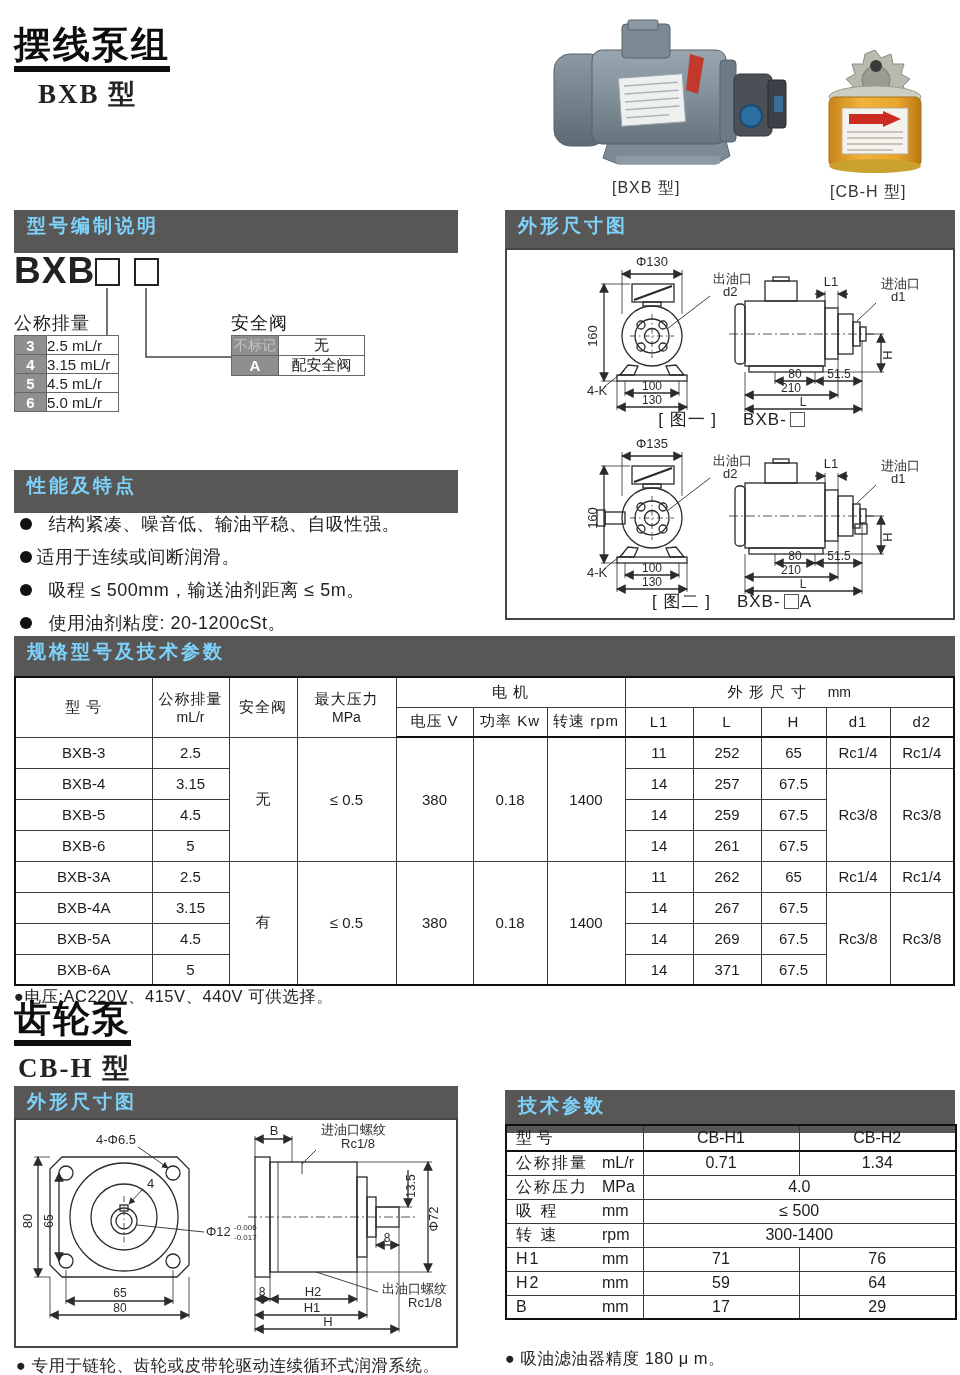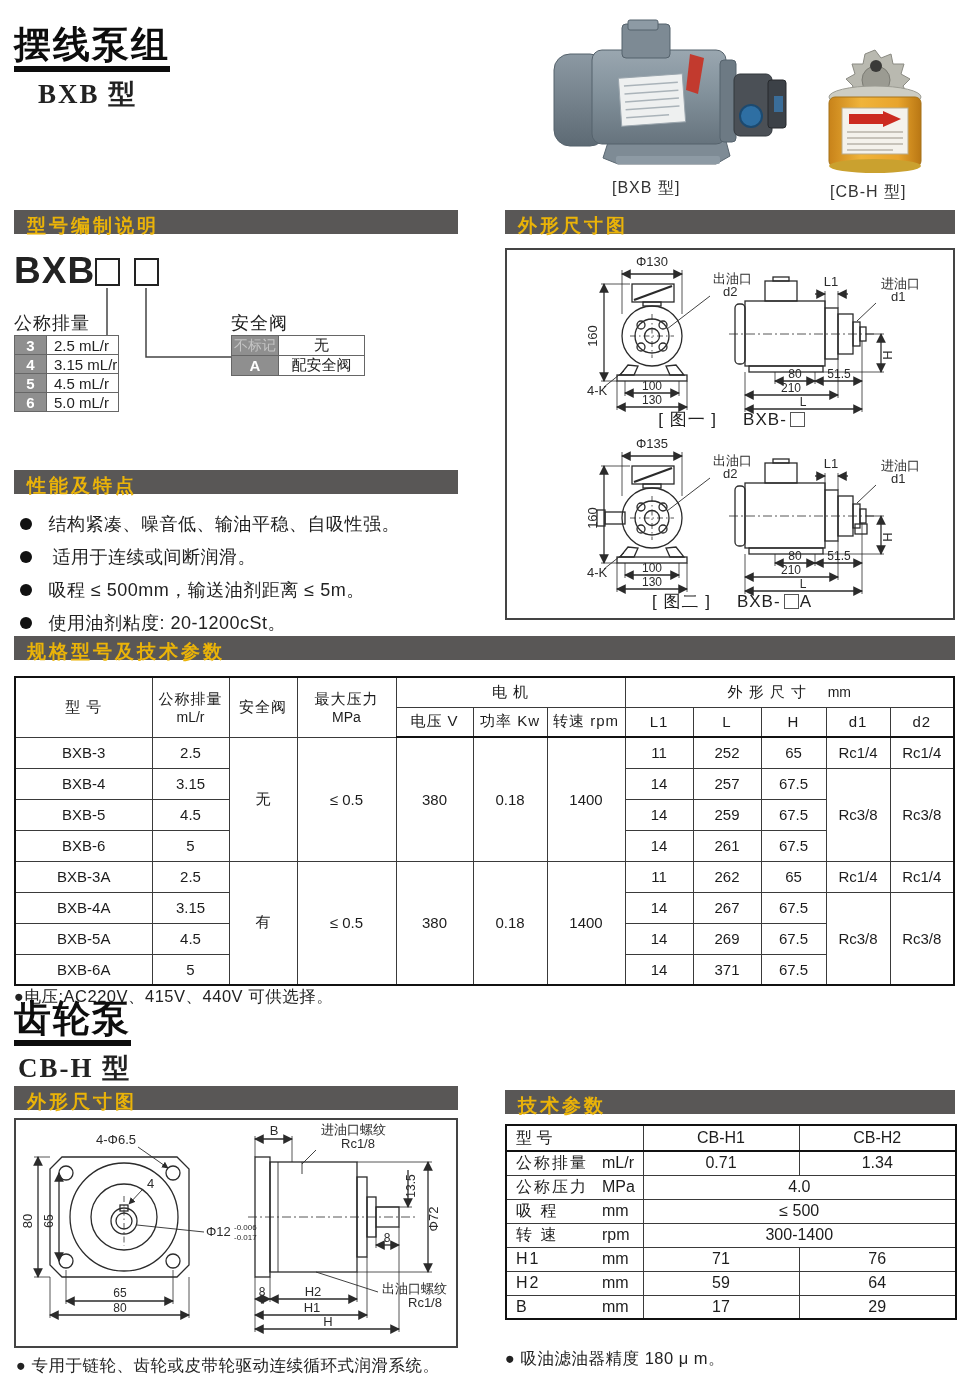--- a/index.html
+++ b/index.html
@@ -6,35 +6,35 @@
   #page{position:relative;width:960px;height:1375px;background:#fff;
         font-family:"Liberation Sans","DejaVu Sans",sans-serif;color:#1a1a1a;overflow:hidden;}
   .abs{position:absolute;}
 
   
   .big-title{font-size:37px;font-weight:900;letter-spacing:2px;color:#0d0d0d;
              border-bottom:6px solid #0d0d0d;padding-bottom:1px;display:inline-block;line-height:1.05;}
   .sub-title{font-family:"Liberation Serif","DejaVu Serif",serif;font-size:27px;font-weight:bold;color:#222;letter-spacing:2px;}
 
   
-  .bar{background:#595756;color:#eab308;font-size:19px;font-weight:bold;letter-spacing:3px;
-       height:24px;line-height:31px;padding-left:13px;box-sizing:border-box;}
+  .bar{background:#595756;color:#7dd3fc;font-size:19px;font-weight:bold;letter-spacing:3px;
+       height:43px;line-height:31px;padding-left:13px;box-sizing:border-box;}
 
   
   .photo-caption{font-size:16px;color:#333;letter-spacing:1px;}
 
   
   .bxb-prefix{font-size:37px;font-weight:bold;letter-spacing:1px;color:#222;line-height:1;}
   .code-box{border:2.5px solid #222;background:#fff;box-sizing:border-box;}
   .mini-label{font-size:18px;color:#222;letter-spacing:1px;}
   table.codes{border-collapse:collapse;table-layout:fixed;}
   table.codes td{border:1.5px solid #666;font-size:15px;height:19px;padding:0;box-sizing:border-box;}
   table.codes td.g{background:#8f8f8f;color:#fff;text-align:center;font-weight:bold;}
   table.codes td.g.dim{color:#c4c4c4;font-weight:normal;font-size:14px;letter-spacing:0;}
-  table.codes td.v{padding-left:7px;color:#222;}
+  table.codes td.v{color:#222;}
   table.codes td.vc{text-align:center;color:#222;}
 
   
   .dot{width:12px;height:12px;border-radius:50%;background:#111;display:inline-block;}
   .feat-text{font-size:18px;color:#222;letter-spacing:0.5px;}
 
   
   .figbox{border:2px solid #444;background:#fff;box-sizing:border-box;}
   svg text{font-family:"Liberation Sans","DejaVu Sans",sans-serif;fill:#2b2b2b;}
   .fig-caption{display:flex;align-items:center;justify-content:center;font-size:17px;color:#222;letter-spacing:1px;}
@@ -201,21 +201,21 @@
         </tr>
   </tbody>
     </table>
 
   <div class="abs" style="left:20px;top:512px;">
     <span class="dot"></span>
     <span class="feat-text" style="margin-left:12px;">结构紧凑、噪音低、输油平稳、自吸性强。</span></div>
   <div class="abs bar" style="left:14px;top:470px;width:444px;">性能及特点</div>
   <div class="abs" style="left:20px;top:545px;">
     <span class="dot"></span>
-    <span class="feat-text" style="margin-left:16px;">适用于连续或间断润滑。</span></div>
+    <span class="feat-text" style="margin-left:0;">适用于连续或间断润滑。</span></div>
   <div class="abs" style="left:20px;top:578px;">
     <span class="dot"></span>
     <span class="feat-text" style="margin-left:12px;">吸程 ≤ 500mm，输送油剂距离 ≤ 5m。</span></div>
   <div class="abs" style="left:20px;top:611px;">
     <span class="dot"></span>
     <span class="feat-text" style="margin-left:12px;text-align:center;">使用油剂粘度:  20-1200cSt。</span></div>
 
   <div class="abs figbox" style="left:505px;top:248px;width:450px;height:372px;">
     <svg width="446" height="368" viewBox="0 0 446 368">
       <defs>

